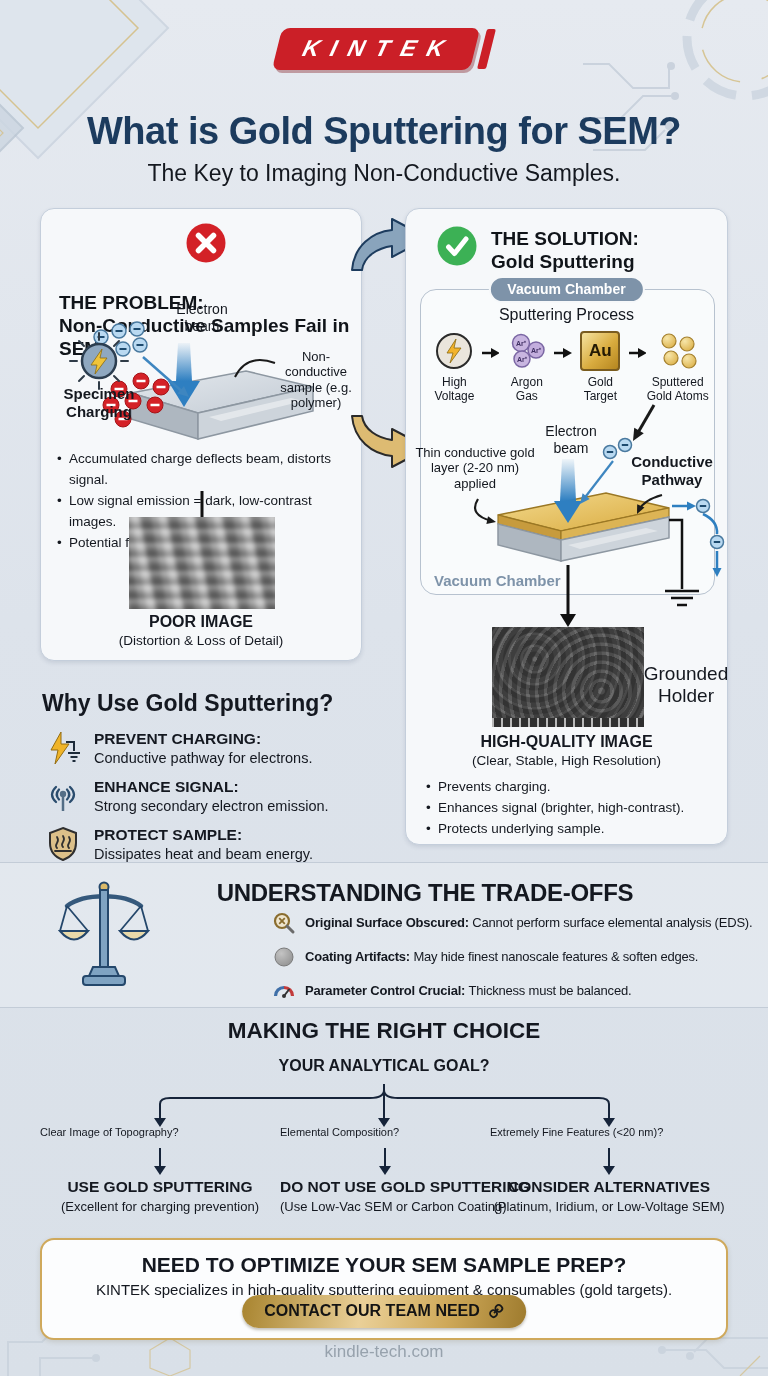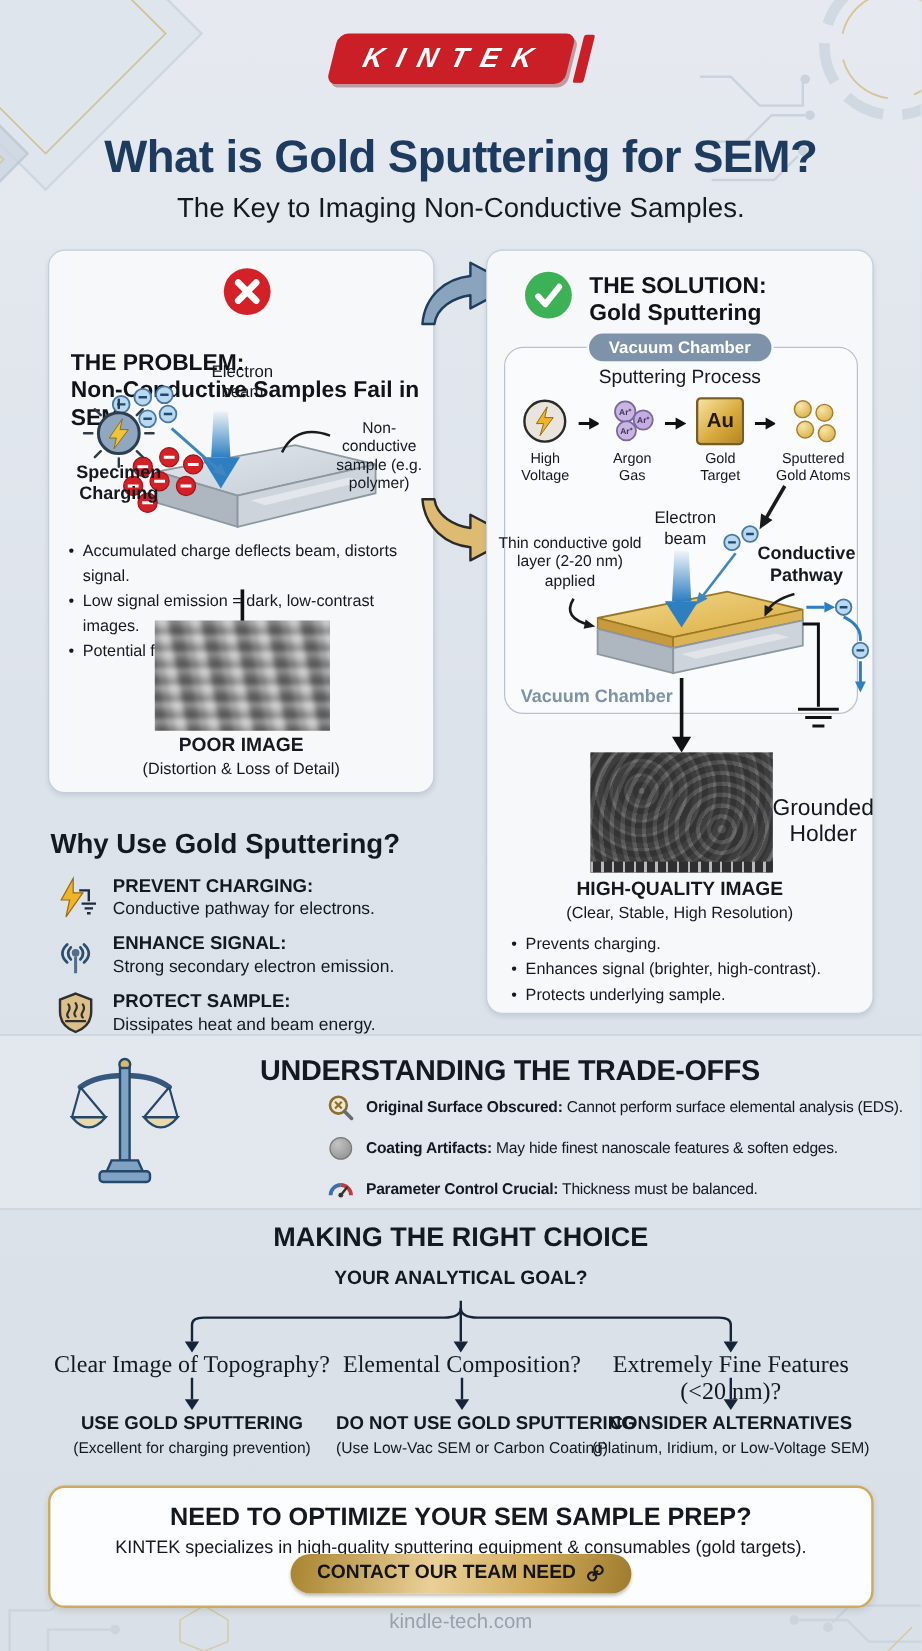--- a/index.html
+++ b/index.html
@@ -93,21 +93,21 @@
 
   
   .choice { position:absolute; top:1018px; left:0; width:768px; z-index:1; }
   .choice-title { text-align:center; font-weight:bold; font-size:22.5px; }
   .choice-root { text-align:center; font-weight:bold; font-size:16px; margin-top:13px; }
   .conn { position:absolute; left:40px; top:64px; }
   .qrow,.arow,.ansrow { position:absolute; left:40px; width:688px; display:grid; grid-template-columns:240px 210px 238px; }
   .qrow { top:108px; }
   .arow { top:130px; }
   .ansrow { top:160px; }
-  .qcell { text-align:center; font-size:20px;font-family:Liberation Serif, serif; }
+  .qcell { font-size:11px; }
   .acell { text-align:center; }
   .anscell { text-align:center; }
   .ans { font-weight:bold; font-size:15.5px; white-space:nowrap; }
   .note { font-size:13px; margin-top:3px; white-space:nowrap; }
 
   
   .cta { position:absolute; top:1238px; left:40px; width:688px; height:102px; background:#fcfdfe; border:2px solid #cfa95c; border-radius:14px; box-shadow:0 2px 5px rgba(80,70,30,.15); z-index:1; }
   .cta-title { text-align:center; font-weight:bold; font-size:21px; margin-top:13px; }
   .cta-desc { text-align:center; font-size:15px; margin-top:4px; }
   .cta-btn { position:absolute; left:50%; transform:translateX(-50%); bottom:10px; display:inline-flex; align-items:center; gap:8px; padding:7px 22px 8px; border:none; border-radius:20px; cursor:pointer;

